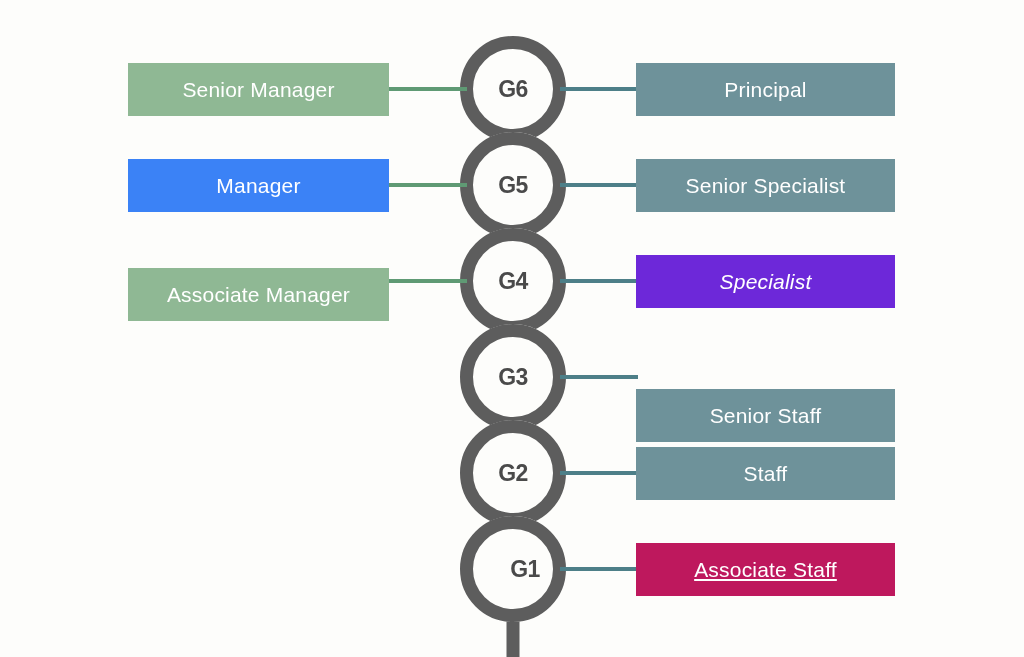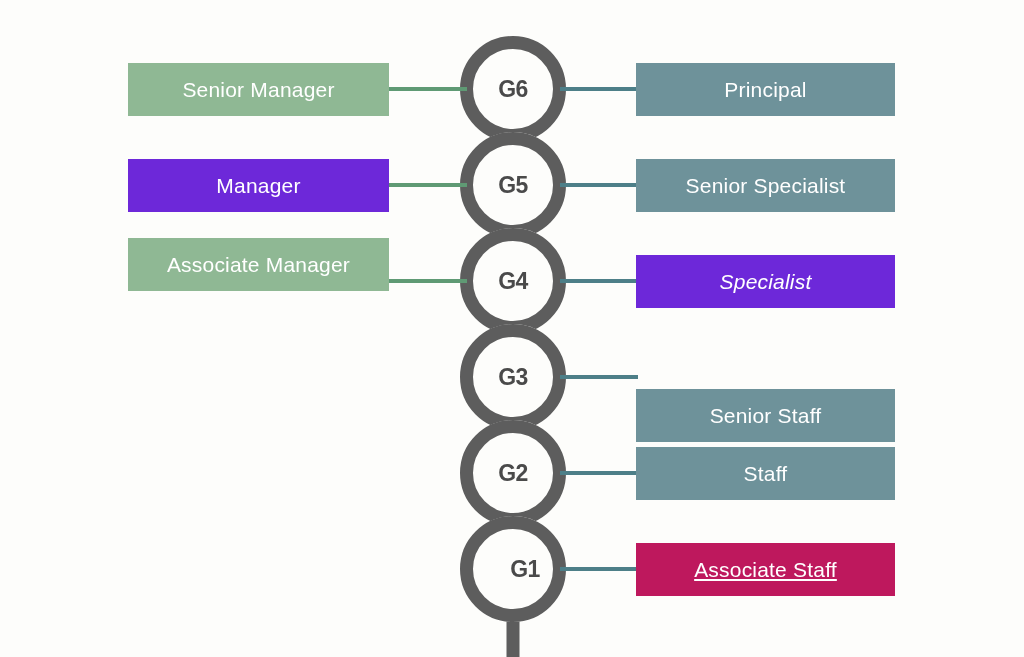--- a/index.html
+++ b/index.html
@@ -92,25 +92,25 @@
 <body>
 
 <div id="diagram-root">
 
   <div id="rows-layer">
       <div class="connector left" style="top: 87px; background: rgb(95, 154, 116);"></div>
       <div class="role-bar left" style="top: 63px; background: rgb(143, 184, 148); color: rgb(255, 255, 255);">Senior Manager</div>
       <div class="connector right" style="top: 87px; background: rgb(77, 127, 136);"></div>
       <div class="role-bar right" style="top: 63px; background: rgb(110, 146, 154); color: rgb(255, 255, 255);">Principal</div>
       <div class="connector left" style="top: 183px; background: rgb(95, 154, 116);"></div>
-      <div class="role-bar left" style="top: 159px; background: #6d28d9; color: rgb(255, 255, 255);">Manager</div>
+      <div class="role-bar left" style="top: 159px; background: #3b82f6; color: rgb(255, 255, 255);">Manager</div>
       <div class="connector right" style="top: 183px; background: rgb(77, 127, 136);"></div>
       <div class="role-bar right" style="top: 159px; background: rgb(110, 146, 154); color: rgb(255, 255, 255);">Senior Specialist</div>
       <div class="connector left" style="top: 279px; background: rgb(95, 154, 116);"></div>
-      <div class="role-bar left" style="top: 238px; background: rgb(143, 184, 148); color: rgb(255, 255, 255);">Associate Manager</div>
+      <div class="role-bar left" style="top: 268px; background: rgb(143, 184, 148); color: rgb(255, 255, 255);">Associate Manager</div>
       <div class="connector right" style="top: 279px; background: rgb(77, 127, 136);"></div>
       <div class="role-bar right" style="top: 255px; background: #6d28d9; color: rgb(255, 255, 255); font-style: italic;">Specialist</div>
       <div class="connector right" style="top: 375px; background: rgb(77, 127, 136);"></div>
       <div class="role-bar right" style="top: 351px; background: rgb(110, 146, 154); color: rgb(255, 255, 255); margin-top: 38px;">Senior Staff</div>
       <div class="connector right" style="top: 471px; background: rgb(77, 127, 136);"></div>
       <div class="role-bar right" style="top: 447px; background: rgb(110, 146, 154); color: rgb(255, 255, 255);">Staff</div>
       <div class="connector right" style="top: 567px; background: rgb(77, 127, 136);"></div>
       <div class="role-bar right" style="top: 543px; background: #be185d; color: rgb(255, 255, 255); text-decoration: underline;">Associate Staff</div>
     </div>
 

